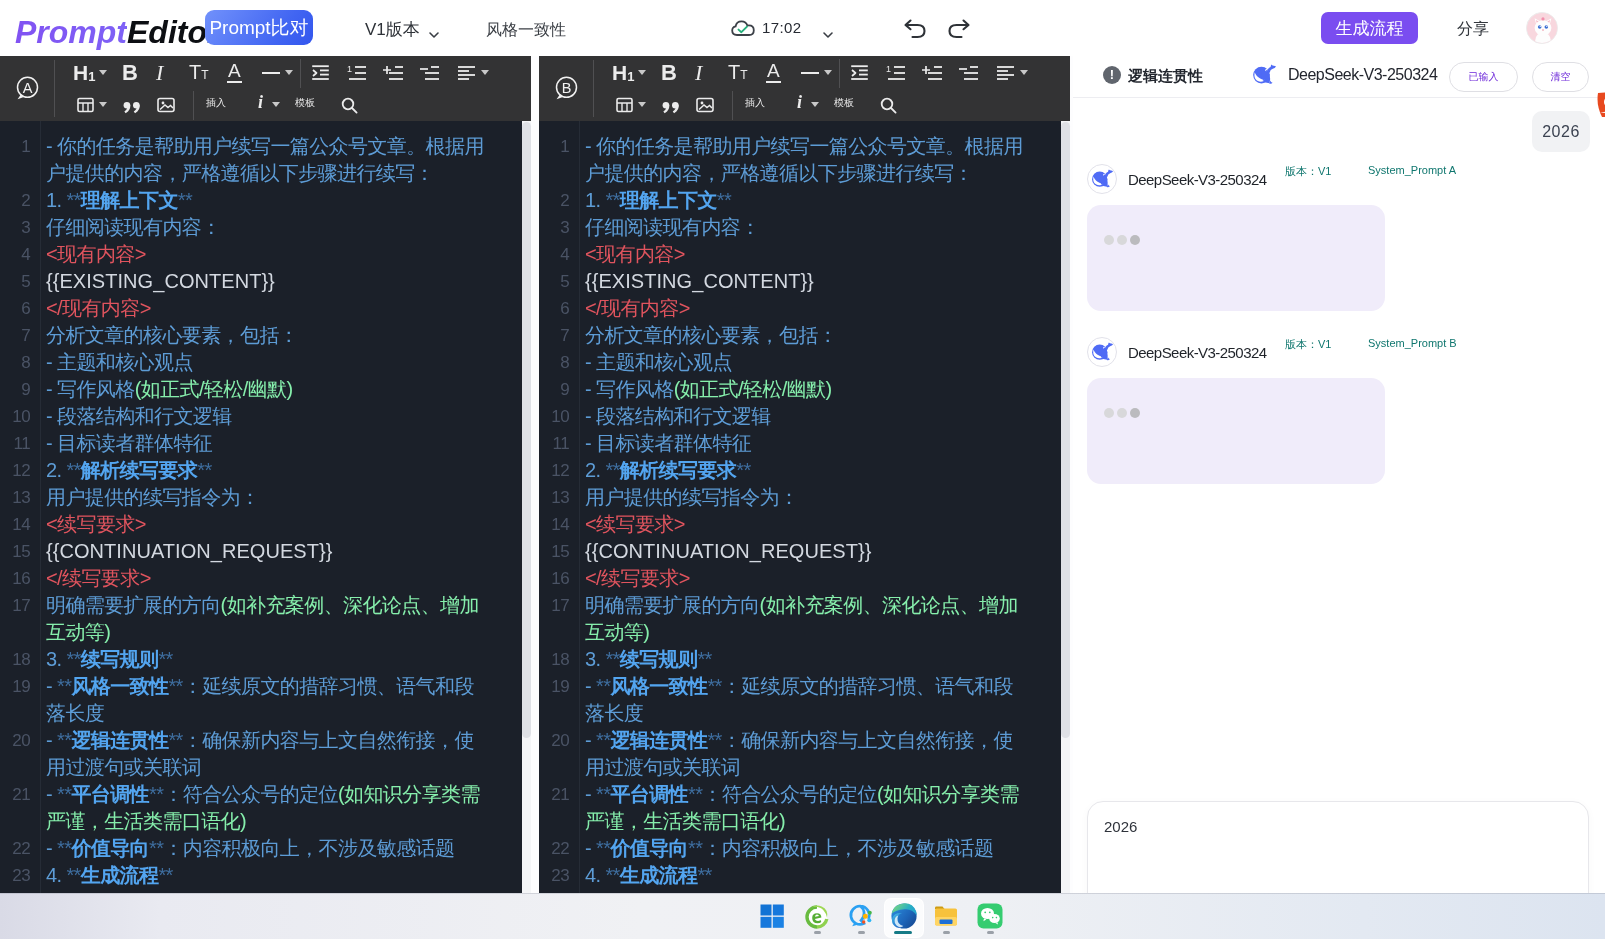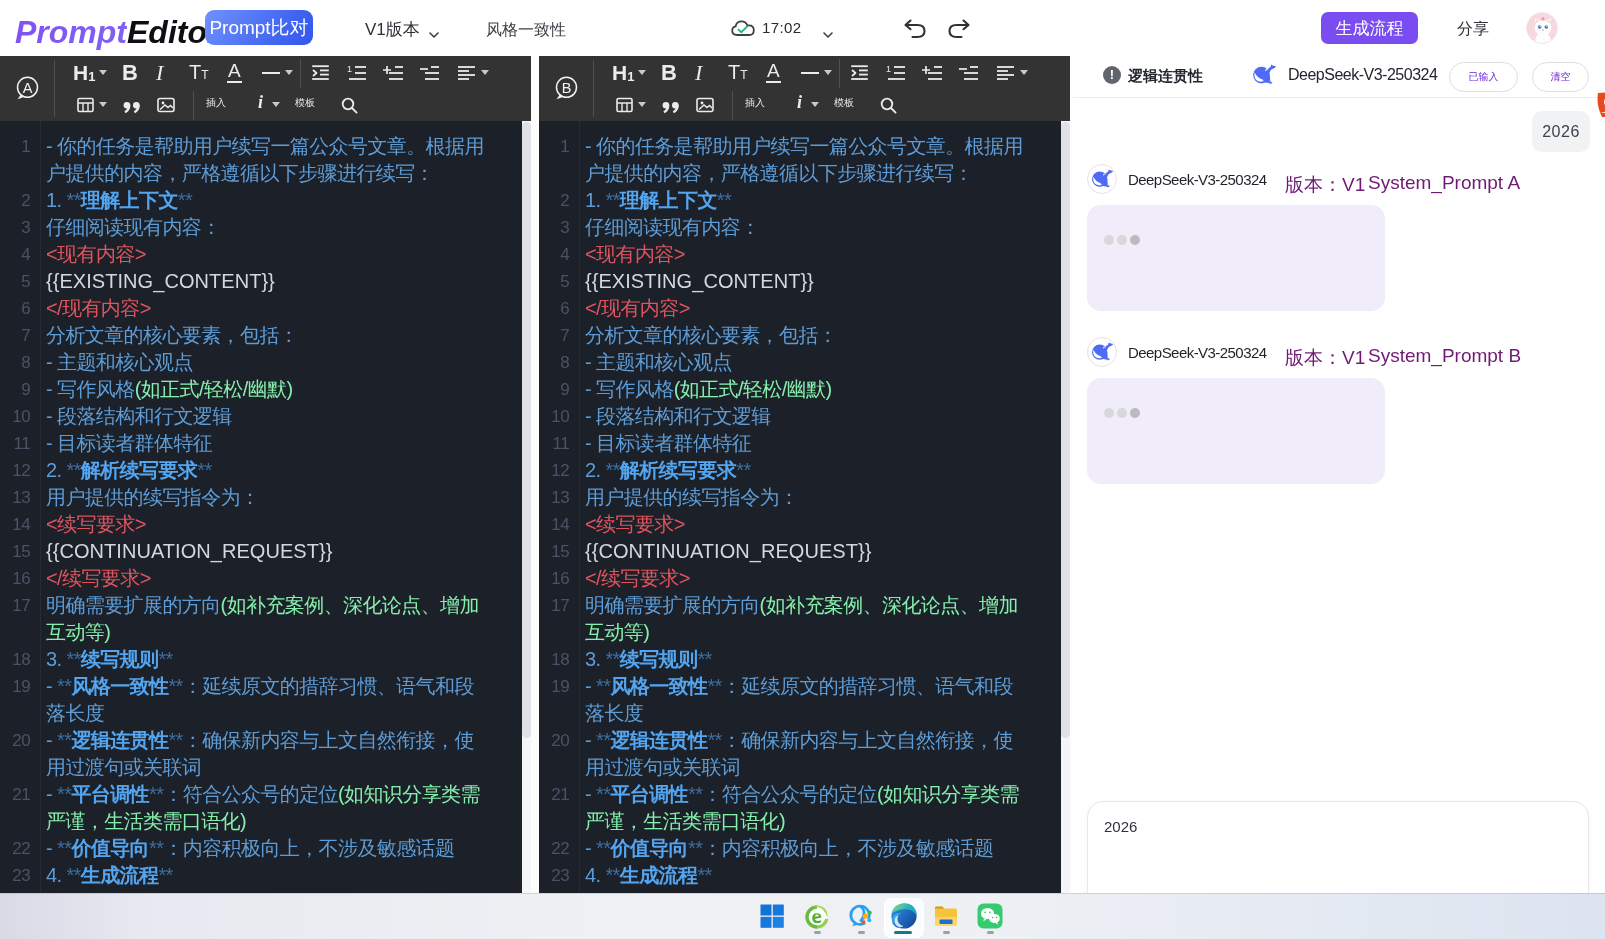--- a/index.html
+++ b/index.html
@@ -51,21 +51,21 @@
   color:#fff;font-size:13px;font-weight:bold;text-align:center;line-height:18px}
 .rph .t1{position:absolute;left:55px;top:11px;font-size:15px;font-weight:bold;color:#22262e}
 .rph .t2{position:absolute;left:215px;top:10px;font-size:16px;color:#23262e;letter-spacing:-0.5px}
 .pill{position:absolute;top:6px;height:30px;border:1px solid #dfdfe4;border-radius:16px;
   font-size:10px;color:#6d28d9;display:flex;align-items:center;justify-content:center;background:#fff}
 .box2026{position:absolute;left:459px;top:55px;width:58px;height:41px;border-radius:10px;background:#f1f2f4;
   font-size:16px;color:#3b4250;display:flex;align-items:center;justify-content:center;letter-spacing:0.5px}
 .msg{position:absolute;left:14px;width:500px}
 .mav{position:absolute;left:0;top:0;width:30px;height:30px;border-radius:50%;border:1px solid #e2e2ea;background:#fff}
 .mname{position:absolute;left:41px;top:7px;font-size:15px;color:#1f2329;letter-spacing:-0.55px}
-.mgray{position:absolute;top:8px;font-size:19px;color:#701a75}
+.mgray{position:absolute;top:0;font-size:11px;color:#0f766e}
 .bub{position:absolute;left:0;top:41px;width:298px;height:106px;border-radius:14px;background:#f0ecfa}
 .dots{position:absolute;left:17px;top:26px}
 .dots i{display:inline-block;width:10px;height:10px;border-radius:50%;background:#d8d8da;margin-right:3px}
 .dots i.k{background:#bbbbbe}
 .inp{position:absolute;left:14px;top:745px;width:502px;height:115px;border-radius:16px;border:1px solid #e7e7eb;
   background:#fff;box-shadow:0 2px 8px rgba(0,0,0,0.03)}
 .inp .v{position:absolute;left:16px;top:16px;font-size:15px;color:#2f333b}
 .owidget{position:absolute;left:1596px;top:91px;width:9px;height:25px;overflow:visible;z-index:6}
 
 .task{position:absolute;left:0;top:893px;width:1605px;height:46px;

